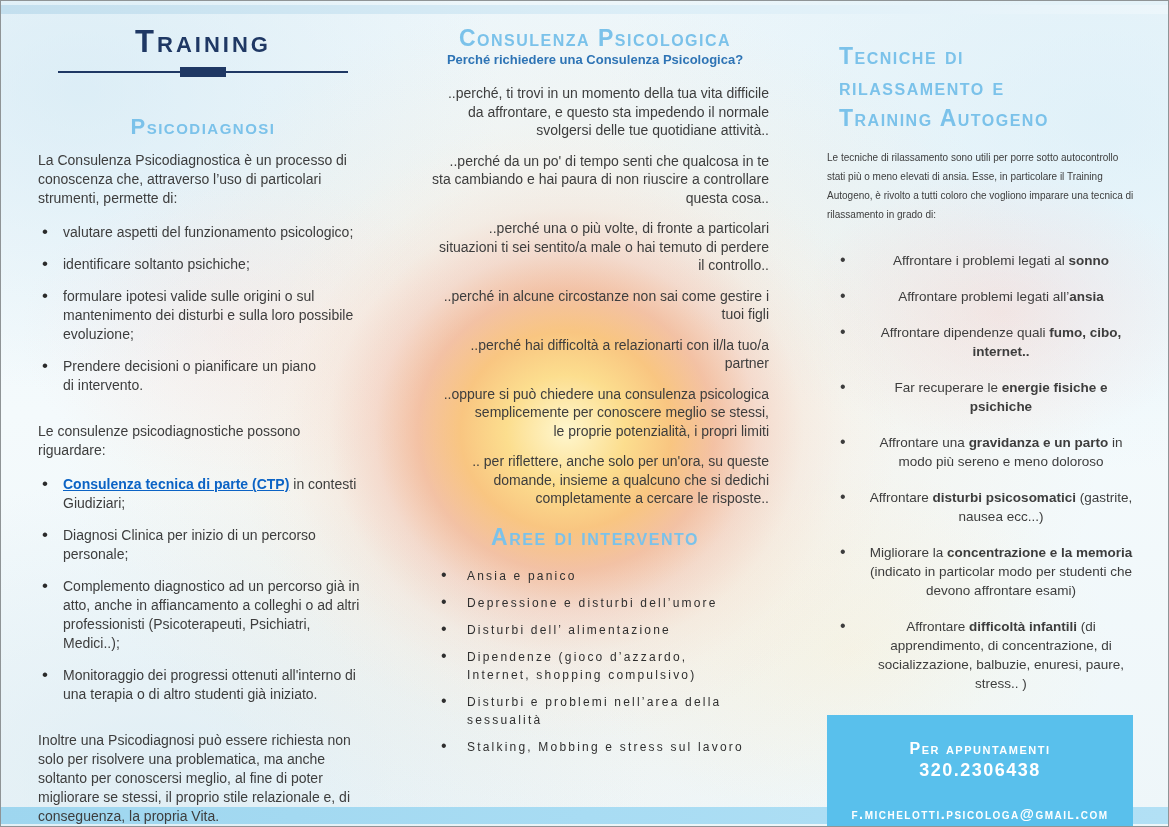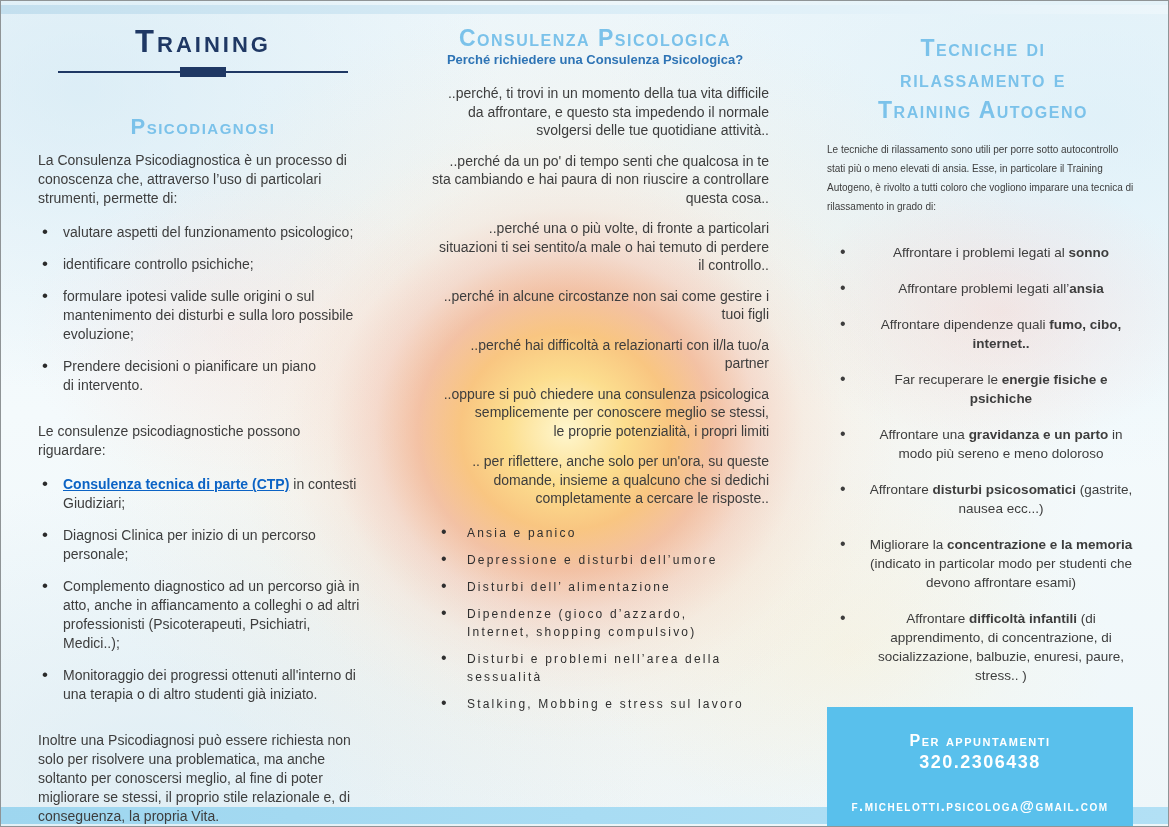--- a/index.html
+++ b/index.html
@@ -61,21 +61,21 @@
   .mid-sub{margin:0 0 0 0;text-align:center;color:#2e74b5;font-size:13px;font-weight:bold;}
   .mid-paras{margin-top:17px;padding-left:8px;text-align:right;}
   .mid-paras p{font-size:14px;line-height:18.5px;margin-bottom:12px;white-space:pre-line;}
   .aree-head{margin-top:16px;}
   ul.aree{list-style:none;margin:16px 0 0 0;padding:0 0 0 12px;}
   ul.aree li{position:relative;padding-left:34px;margin-bottom:9px;
     font-size:12px;line-height:18px;letter-spacing:2.2px;color:#2f2f2f;white-space:pre-line;}
   ul.aree li::before{content:"\2022";position:absolute;left:8px;top:-1px;font-size:16px;letter-spacing:0;}
 
   
-  .right-heading{margin:4px;text-align:center;font-variant:small-caps;color:#7bc2ea;
+  .right-heading{margin:12px;text-align:left;font-variant:small-caps;color:#7bc2ea;
     font-size:23px;font-weight:bold;letter-spacing:1.5px;line-height:31px;white-space:pre-line;}
   .right-intro{margin-top:14px;font-size:10px;line-height:19px;}
   ul.rlist{list-style:none;margin:27px 0 0 0;padding:0 0 0 8px;}
   ul.rlist li{position:relative;padding-left:28px;margin-bottom:17px;
     font-size:13.5px;line-height:19px;white-space:pre-line;text-align:center;}
   ul.rlist li::before{content:"\2022";position:absolute;left:5px;top:-1px;font-size:16px;}
   .contact-box{margin-top:22px;width:306px;box-sizing:border-box;background:#59c0ec;
     color:#ffffff;text-align:center;padding:24px 6px 26px 6px;font-variant:small-caps;}
   .contact-line1{font-size:16px;font-weight:bold;letter-spacing:1.5px;line-height:20px;}
   .contact-phone{font-size:18px;font-weight:bold;letter-spacing:1.5px;line-height:22px;}
@@ -91,21 +91,21 @@
   <section class="col col-left">
     <h1 class="page-title">Training</h1>
     <div class="title-rule">
       <span class="line"></span>
       <span class="block"></span>
     </div>
     <h2 class="sec-heading left-h2">Psicodiagnosi</h2>
     <p class="body intro">La Consulenza Psicodiagnostica è un processo di conoscenza che, attraverso l’uso di particolari strumenti, permette di:</p>
     <ul class="blist">
         <li>valutare aspetti del funzionamento psicologico;</li>
-        <li>identificare controllo psichiche;</li>
+        <li>identificare soltanto psichiche;</li>
         <li>formulare ipotesi valide sulle origini o sul mantenimento dei disturbi e sulla loro possibile evoluzione;</li>
         <li>Prendere decisioni o pianificare un piano
 di intervento.</li>
       </ul>
     <p class="body spacer-top">Le consulenze psicodiagnostiche possono riguardare:</p>
     <ul class="blist">
         <li><a class="link b" href="#">Consulenza tecnica di parte (CTP)</a><span> in contesti Giudiziari;</span></li>
         <li>Diagnosi Clinica per inizio di un percorso personale;</li>
         <li>Complemento diagnostico ad un percorso già in atto, anche in affiancamento a colleghi o ad altri professionisti (Psicoterapeuti, Psichiatri, Medici..);</li>
         <li>Monitoraggio dei progressi ottenuti all'interno di una terapia o di altro studenti già iniziato.</li>
@@ -120,20 +120,21 @@
     <div class="mid-paras">
         <p>..perché, ti trovi in un momento della tua vita difficile da affrontare, e questo sta impedendo il normale svolgersi delle tue quotidiane attività..</p>
         <p>..perché da un po' di tempo senti che qualcosa in te sta cambiando e hai paura di non riuscire a controllare questa cosa..</p>
         <p>..perché una o più volte, di fronte a particolari situazioni ti sei sentito/a male o hai temuto di perdere il controllo..</p>
         <p>..perché in alcune circostanze non sai come gestire i tuoi figli</p>
         <p>..perché hai difficoltà a relazionarti con il/la tuo/a partner</p>
         <p>..oppure si può chiedere una consulenza psicologica semplicemente per conoscere meglio se stessi,
 le proprie potenzialità, i propri limiti</p>
         <p>.. per riflettere, anche solo per un'ora, su queste domande, insieme a qualcuno che si dedichi completamente a cercare le risposte..</p>
       </div>
+    <h2 class="mid-heading aree-head">Aree di intervento</h2>
     <ul class="aree">
         <li>Ansia e panico</li>
         <li>Depressione e disturbi dell’umore</li>
         <li>Disturbi dell’ alimentazione</li>
         <li>Dipendenze (gioco d’azzardo,
 Internet, shopping compulsivo)</li>
         <li>Disturbi e problemi nell’area della sessualità</li>
         <li>Stalking, Mobbing e stress sul lavoro</li>
       </ul>
   </section>

